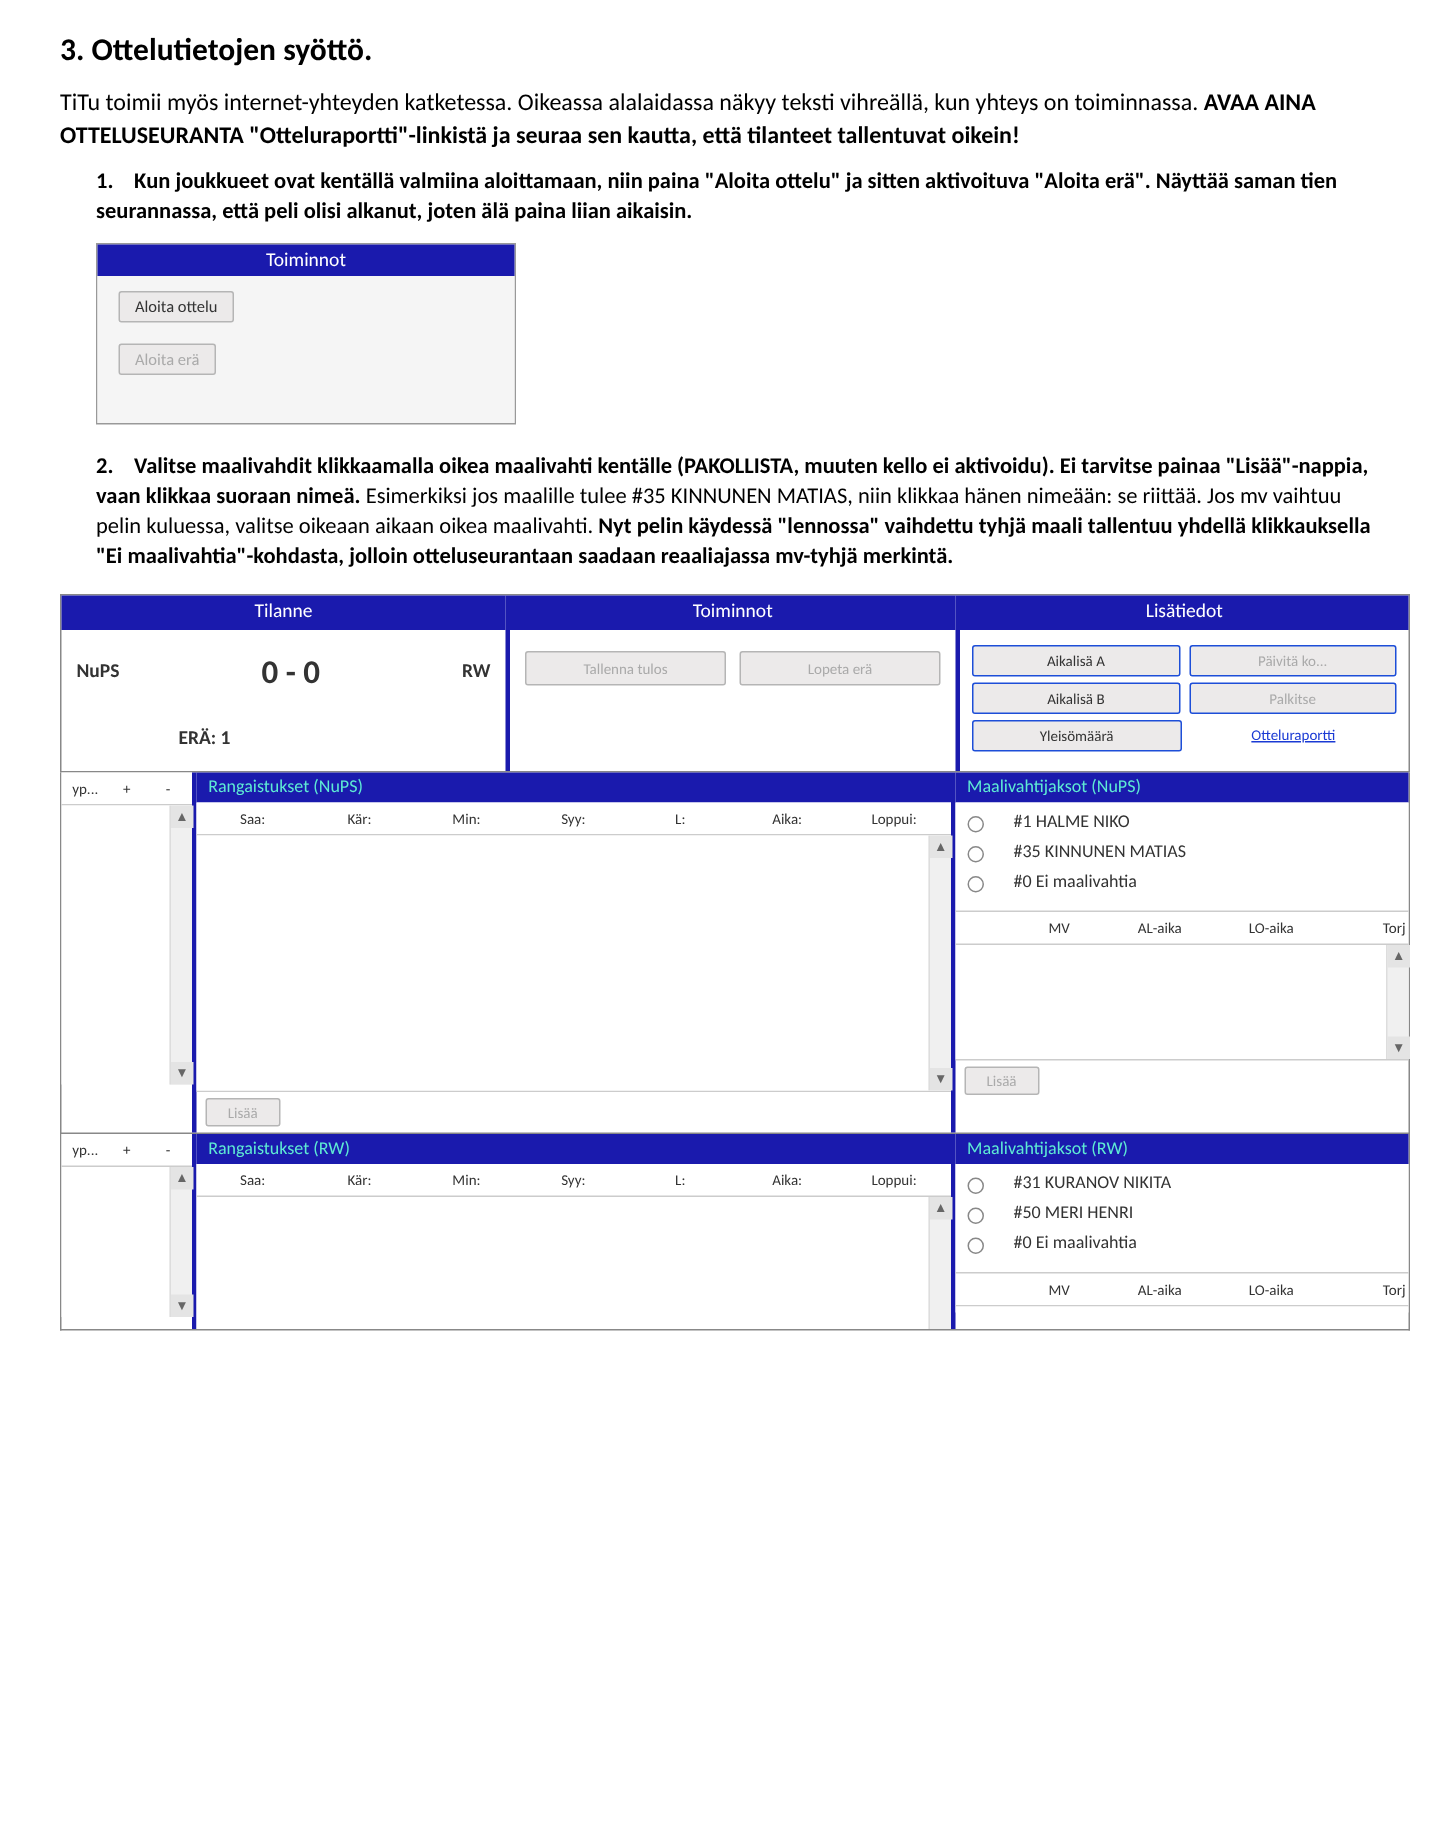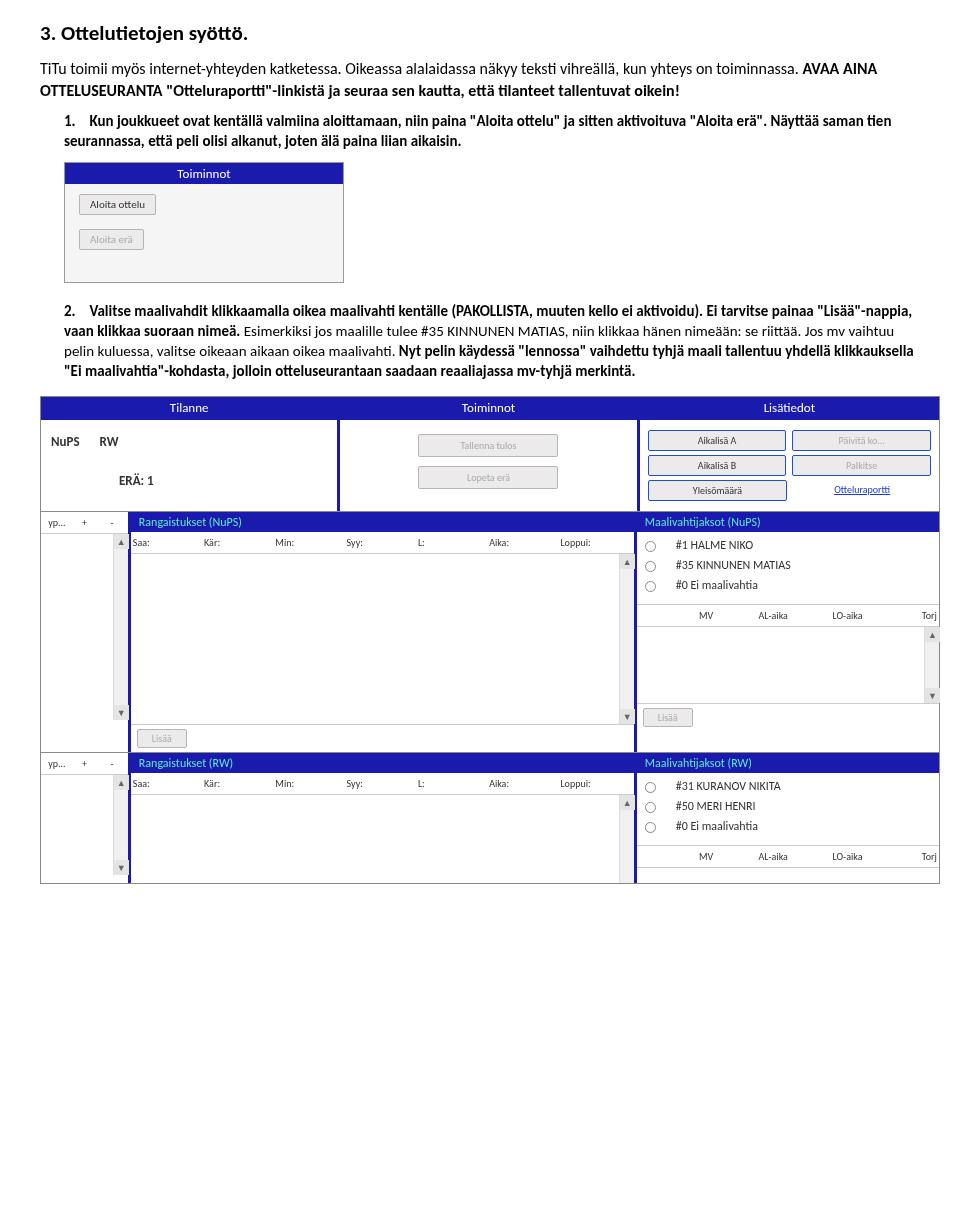--- a/index.html
+++ b/index.html
@@ -19,40 +19,40 @@
   .row1 { display: flex; border: 1px solid #888; justify-content: space-between; }
   .col { border-right: 3px solid #1a1aad; }
   .col:last-child { border-right: none; }
   .col-tilanne { width: 300px; }
   .col-toiminnot { width: 300px; }
   .col-lisatiedot { width: 300px; }
   .tilanne-body { padding: 14px 10px; border-top: 2px solid #1a1aad; }
   .score-line { display: flex; align-items: center; gap: 20px; font-weight: bold; font-size: 13px; margin-bottom: 24px; }
   .score { font-size: 22px; font-weight: bold; flex: 1; text-align: center; }
   .era { font-size: 13px; font-weight: bold; padding-left: 68px; }
-  .toiminnot-body { padding: 14px 10px; display: flex; flex-direction: column; gap: 9px; align-items: center; border-top: 2px solid #1a1aad; }
+  .toiminnot-body { padding: 14px 10px; display: flex; flex-direction: row; gap: 9px; align-items: center; border-top: 2px solid #1a1aad; }
   .btnw { width: 140px; border: 1px solid #b5b5b5; background: #eceaea; border-radius: 2px; font-size: 10px; color: #aaa; padding: 4px 0; text-align: center; }
   .lisatiedot-body { padding: 10px 8px; display: flex; flex-direction: column; gap: 4px; border-top: 2px solid #1a1aad; }
   .ldrow { display: flex; gap: 6px; }
   .ldbtn { border: 1px solid #1d4ed8; background: #eceaea; border-radius: 2px; font-size: 10px; padding: 3px 0; text-align: center; flex: 1; }
   .ldbtn.disabled { color: #aaa; }
   .link { color: #1a3ad4; text-decoration: underline; font-size: 10px; text-align: center; flex: 1; padding-top: 3px; }
   .row2, .row3 { display: flex; border: 1px solid #888; border-top: none; }
   .narrowcol { width: 90px; border-right: 3px solid #1a1aad; }
   .pencol { width: 507px; border-right: 3px solid #1a1aad; }
   .gkcol { width: 303px; }
   .narrowhdr { background: #fff; display: flex; font-size: 10px; padding: 4px 2px; border-bottom: 1px solid #ccc; }
   .narrowhdr span { flex: 1; text-align: center; }
   .narrowbody { height: 186px; background: #fff; position: relative; }
   .scrollbar { position: absolute; right: 0; top: 0; bottom: 0; width: 15px; background: #f0f0f0; border-left: 1px solid #ddd; }
   .arrow { width: 15px; height: 15px; background: #e4e4e4; text-align: center; font-size: 9px; line-height: 15px; color: #666; }
   .arrow.down { position: absolute; bottom: 0; }
   .colhdr2 { background: #1a1aad; color: #5eead4; font-size: 12px; padding: 3px 8px; }
   .penhdr { background: #fff; display: flex; font-size: 10px; padding: 4px 2px; border-bottom: 1px solid #ccc; }
-  .penhdr span { flex: 1; }
+  .penhdr span { flex: 1; text-align: center; }
   .penbody { height: 170px; background: #fff; position: relative; }
   .addbtn { border-top: 1px solid #ccc; padding: 4px 6px; }
   .addbtnInner { display: inline-block; border: 1px solid #b5b5b5; background: #eceaea; border-radius: 2px; font-size: 10px; color: #aaa; padding: 2px 14px; }
   .gkopts { padding: 6px 8px; background: #fff; }
   .gkopt { display: flex; align-items: flex-end; gap: 20px; font-size: 12px; margin-bottom: 6px; }
   .radio { width: 11px; height: 11px; border: 1px solid #888; border-radius: 50%; }
   .gkhdr { background: #fff; display: flex; font-size: 10px; padding: 4px 2px; border-top: 1px solid #ccc; border-bottom: 1px solid #ccc; }
   .gkhdr span { flex: 1; text-align: right; }
   .gkbody { height: 76px; background: #fff; position: relative; }
   .row3 .narrowbody { height: 100px; }
@@ -95,20 +95,21 @@
 </ol>
 
 <div class="screenshot2">
 
   <div class="row1">
     <div class="col col-tilanne">
       <div class="hdr">Tilanne</div>
       <div class="tilanne-body">
         <div class="score-line">
           <span>NuPS</span>
+          <span class="score">0 - 0</span>
           <span>RW</span>
         </div>
         <div class="era">ERÄ: 1</div>
       </div>
     </div>
     <div class="col col-toiminnot">
       <div class="hdr">Toiminnot</div>
       <div class="toiminnot-body">
         <div class="btnw">Tallenna tulos</div>
         <div class="btnw">Lopeta erä</div>

